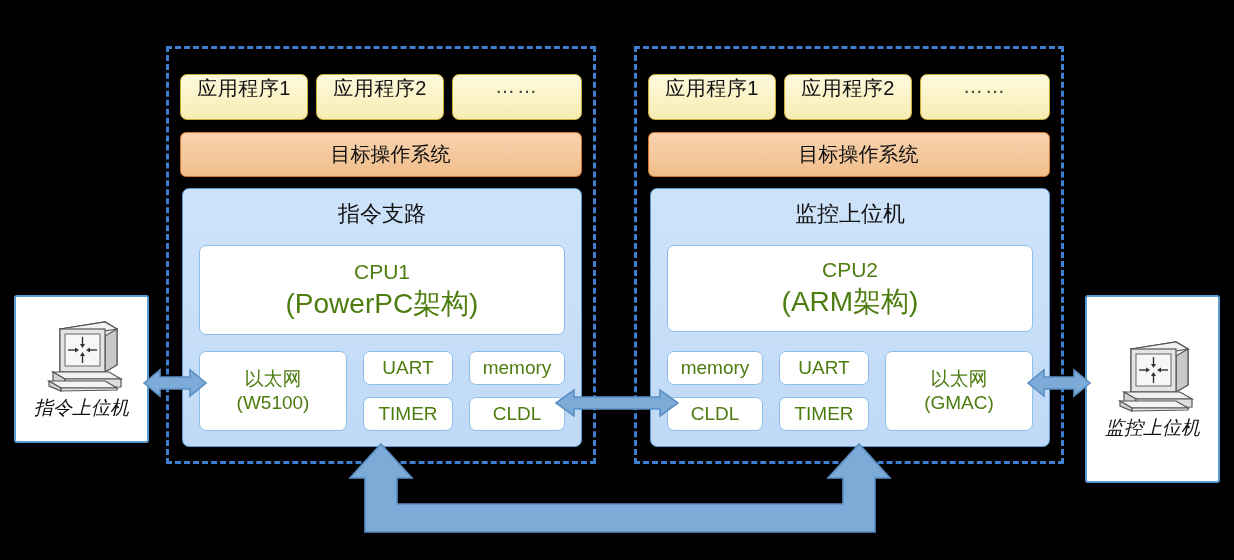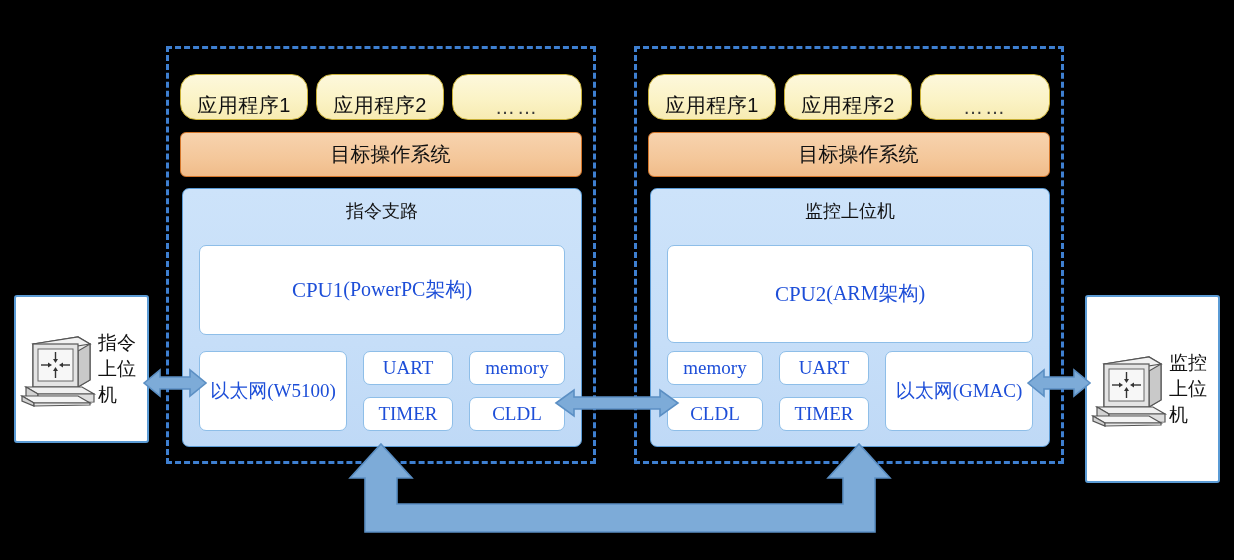--- a/index.html
+++ b/index.html
@@ -11,22 +11,22 @@
   
   .dashed-frame{
     border:3px dashed #3E7FD0;
     background:transparent;
   }
 
   
   .app-box{
     background:linear-gradient(to bottom,#FDF8DC 0%,#FBF3C6 55%,#F7EBB2 100%);
     border:1.6px solid #C9B037;
-    border-radius:16px;
-    display:flex;align-items:flex-end;justify-content:center;
+    border-radius:7px;
+    display:flex;align-items:flex-start;justify-content:center;
     color:#111;font-size:20px;letter-spacing:.5px;
     box-shadow:0 1px 1px rgba(0,0,0,.08);
   }
   .dots{letter-spacing:2px;font-size:20px;color:#3a3a3a;}
 
   
   .os-bar{
     background:linear-gradient(to bottom,#F7D3AE 0%,#F4C79A 60%,#F0BC8A 100%);
     border:1.6px solid #D4762A;
     border-radius:6px;
@@ -35,42 +35,43 @@
   }
 
   
   .branch{
     background:linear-gradient(to bottom,#CDE3FA 0%,#C6DEF8 60%,#BFD9F6 100%);
     border:1.6px solid #5B9BD5;
     border-radius:7px;
   }
   .branch-title{
     position:absolute;left:0;right:0;top:10px;
-    text-align:center;font-size:18px;color:#111;
+    text-align:center;font-size:22px;color:#111;
   }
 
   
   .wbox{
     background:#FFFFFF;
     border:1.6px solid #8EBEE8;
     border-radius:7px;
-    display:flex;flex-direction:row;align-items:center;justify-content:center;
-    color:#1d4ed8;font-size:19px;line-height:1.28;font-family:Liberation Serif, serif;
+    display:flex;flex-direction:column;align-items:center;justify-content:center;
+    color:#4d7c0f;font-size:19px;line-height:1.28;
   }
   .wbox.small{font-size:19px;justify-content:center;}
   .cpu-box{font-size:21px;}
-  .cpu-box .l2{font-size:20px;}
+  .cpu-box .l2{font-size:28px;}
 
   
   .host{
     background:#FFFFFF;
     border:2px solid #5B9BD5;
     border-radius:3px;
-    display:flex;flex-direction:row;align-items:center;justify-content:center;
+    display:flex;flex-direction:column;align-items:center;justify-content:center;
     gap:4px;
+    font-style:italic;
   }
   .host-label{font-size:19px;color:#111;}
 
   
   .arrow-h{overflow:visible;}
   svg{display:block;overflow:visible;}
   .arr-fill{fill:#7DABD8;}
   .arr-stroke{stroke:#5B8FC4;stroke-width:1.6;}
 </style>
 </head>
@@ -196,21 +197,21 @@
   </div>
 
   <div class="abs os-bar" style="left:648px;top:132px;width:402px;height:45px;">
     <span>目标操作系统</span>
   </div>
 
   <div class="abs branch" style="left:650px;top:188px;width:400px;height:259px;">
     <div class="branch-title">监控上位机</div>
   </div>
 
-  <div class="abs wbox cpu-box" style="left:667px;top:245px;width:366px;height:98px;text-align:center;">
+  <div class="abs wbox cpu-box" style="left:667px;top:245px;width:366px;height:87px;text-align:center;">
     <div>CPU2</div>
     <div class="l2">(ARM架构)</div>
   </div>
 
   <div class="abs wbox small" style="left:667px;top:351px;width:96px;height:34px;">
     <span>memory</span>
   </div>
   <div class="abs wbox small" style="left:779px;top:351px;width:90px;height:34px;">
     <span>UART</span>
   </div>

